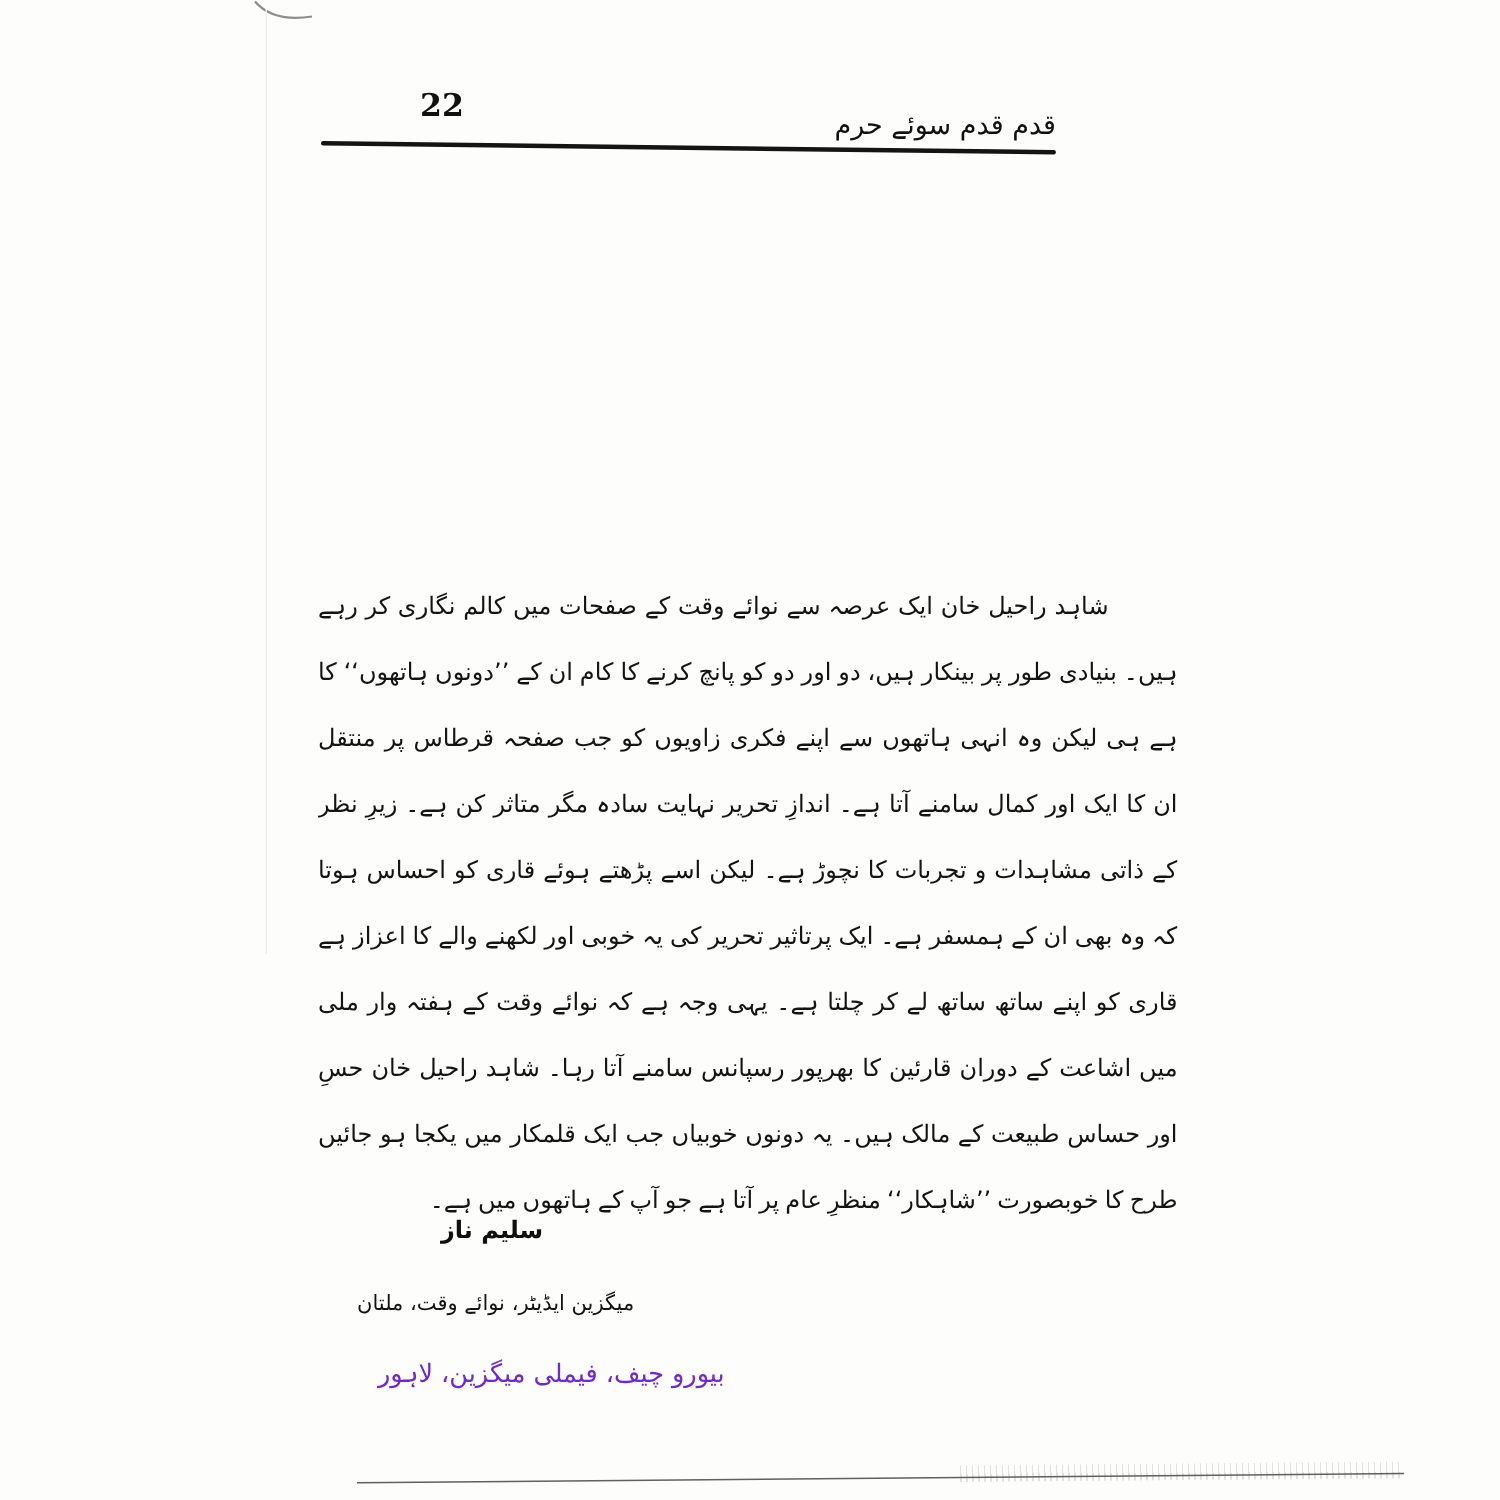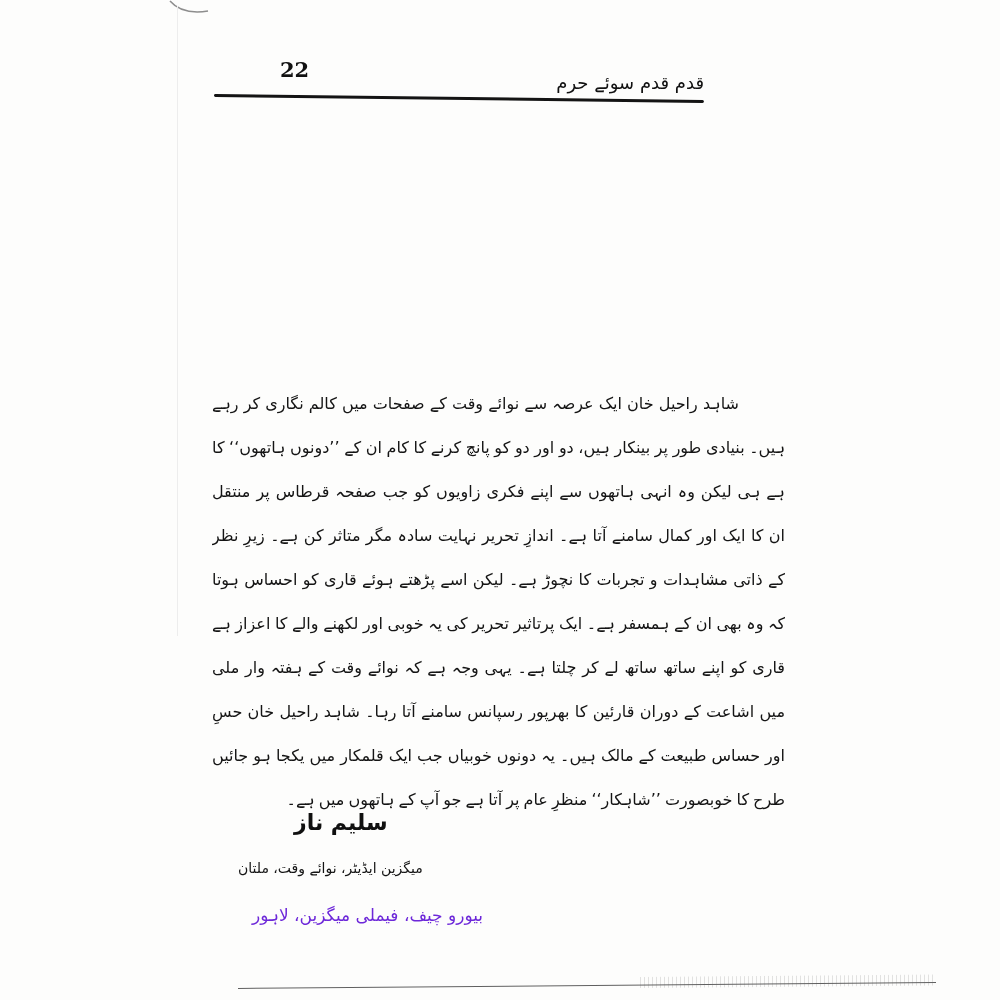--- a/index.html
+++ b/index.html
@@ -45,21 +45,21 @@
     height:44px; line-height:44px;
     text-align:justify; text-align-last:justify;
     overflow:hidden;
     margin-left:20px;
   }
   .pline.first { padding-right:46px; }
   .pline.last  { text-align:right; text-align-last:right; }
   
   .sig-name {
     position:absolute; left:294px; top:810px;
-    direction:rtl; font-size:22px; font-weight:600; color:#101010; white-space:nowrap;
+    direction:rtl; font-size:16px; font-weight:600; color:#101010; white-space:nowrap;
   }
   .sig-role-1 {
     position:absolute; left:238px; top:860px;
     direction:rtl; font-size:14px; color:#141414; white-space:nowrap;
   }
   .sig-role-2 {
     position:absolute; left:252px; top:905px;
     direction:rtl; font-size:17px; color:#6d28d9; white-space:nowrap;
   }
   

